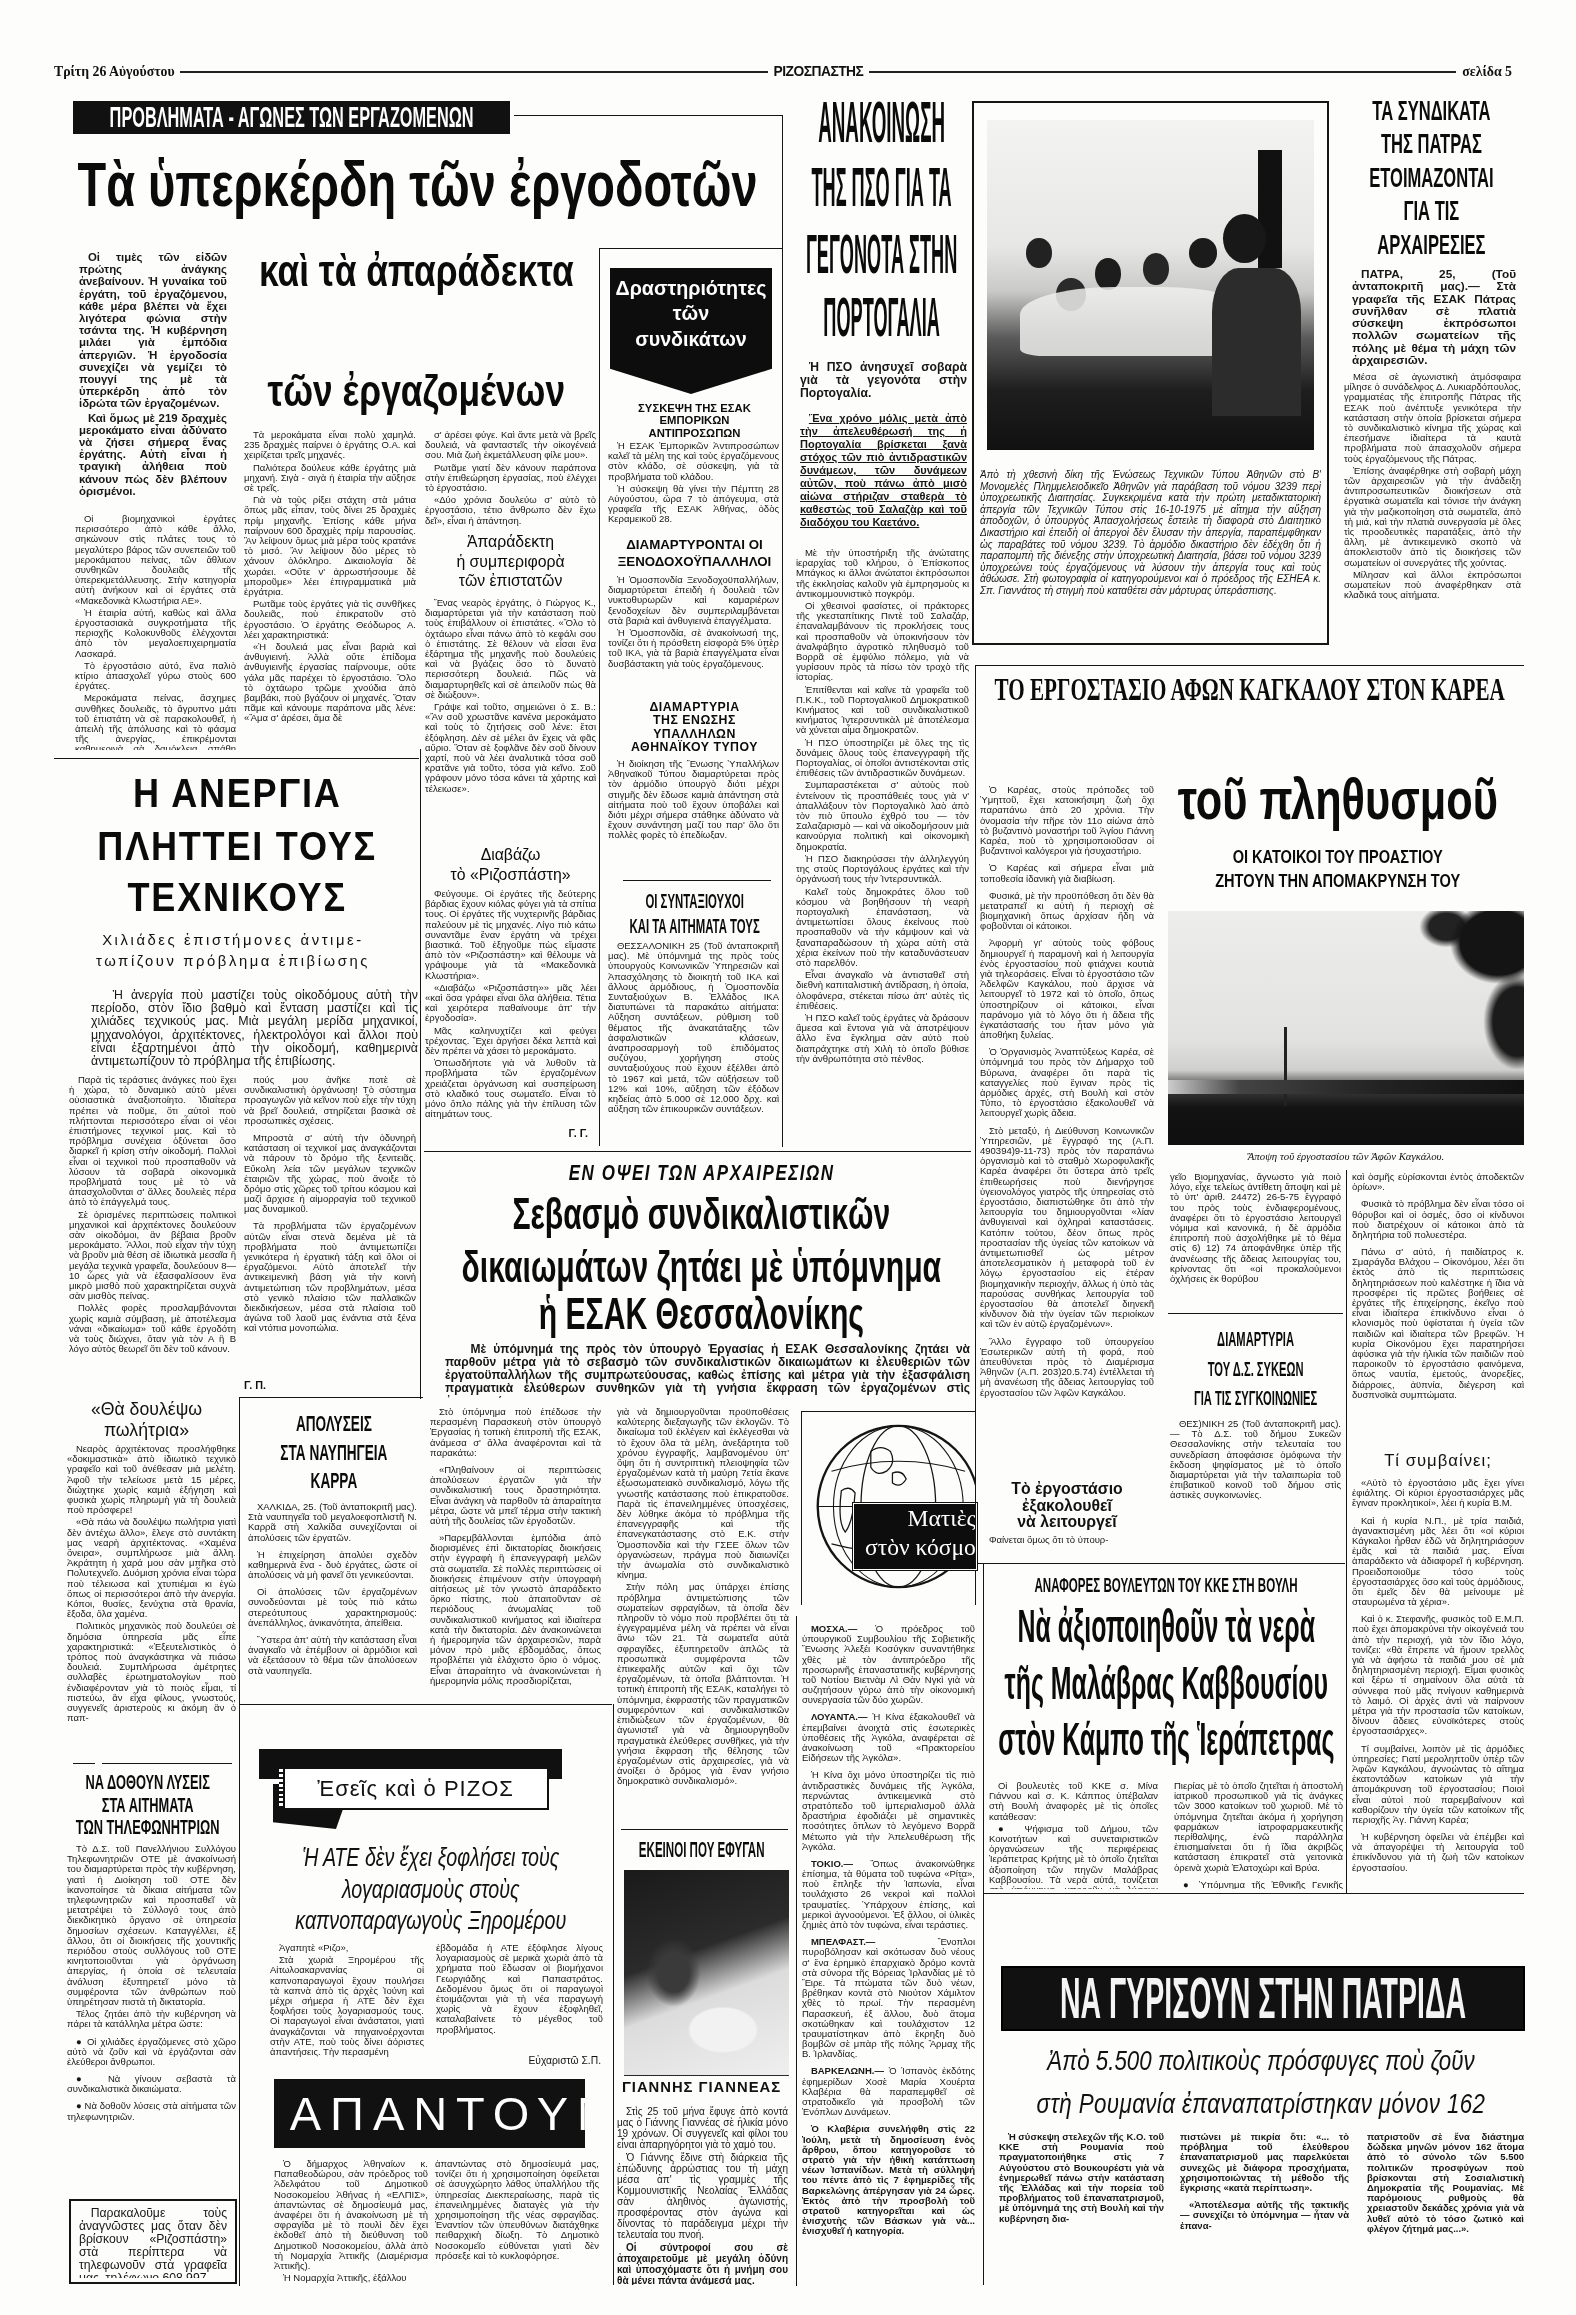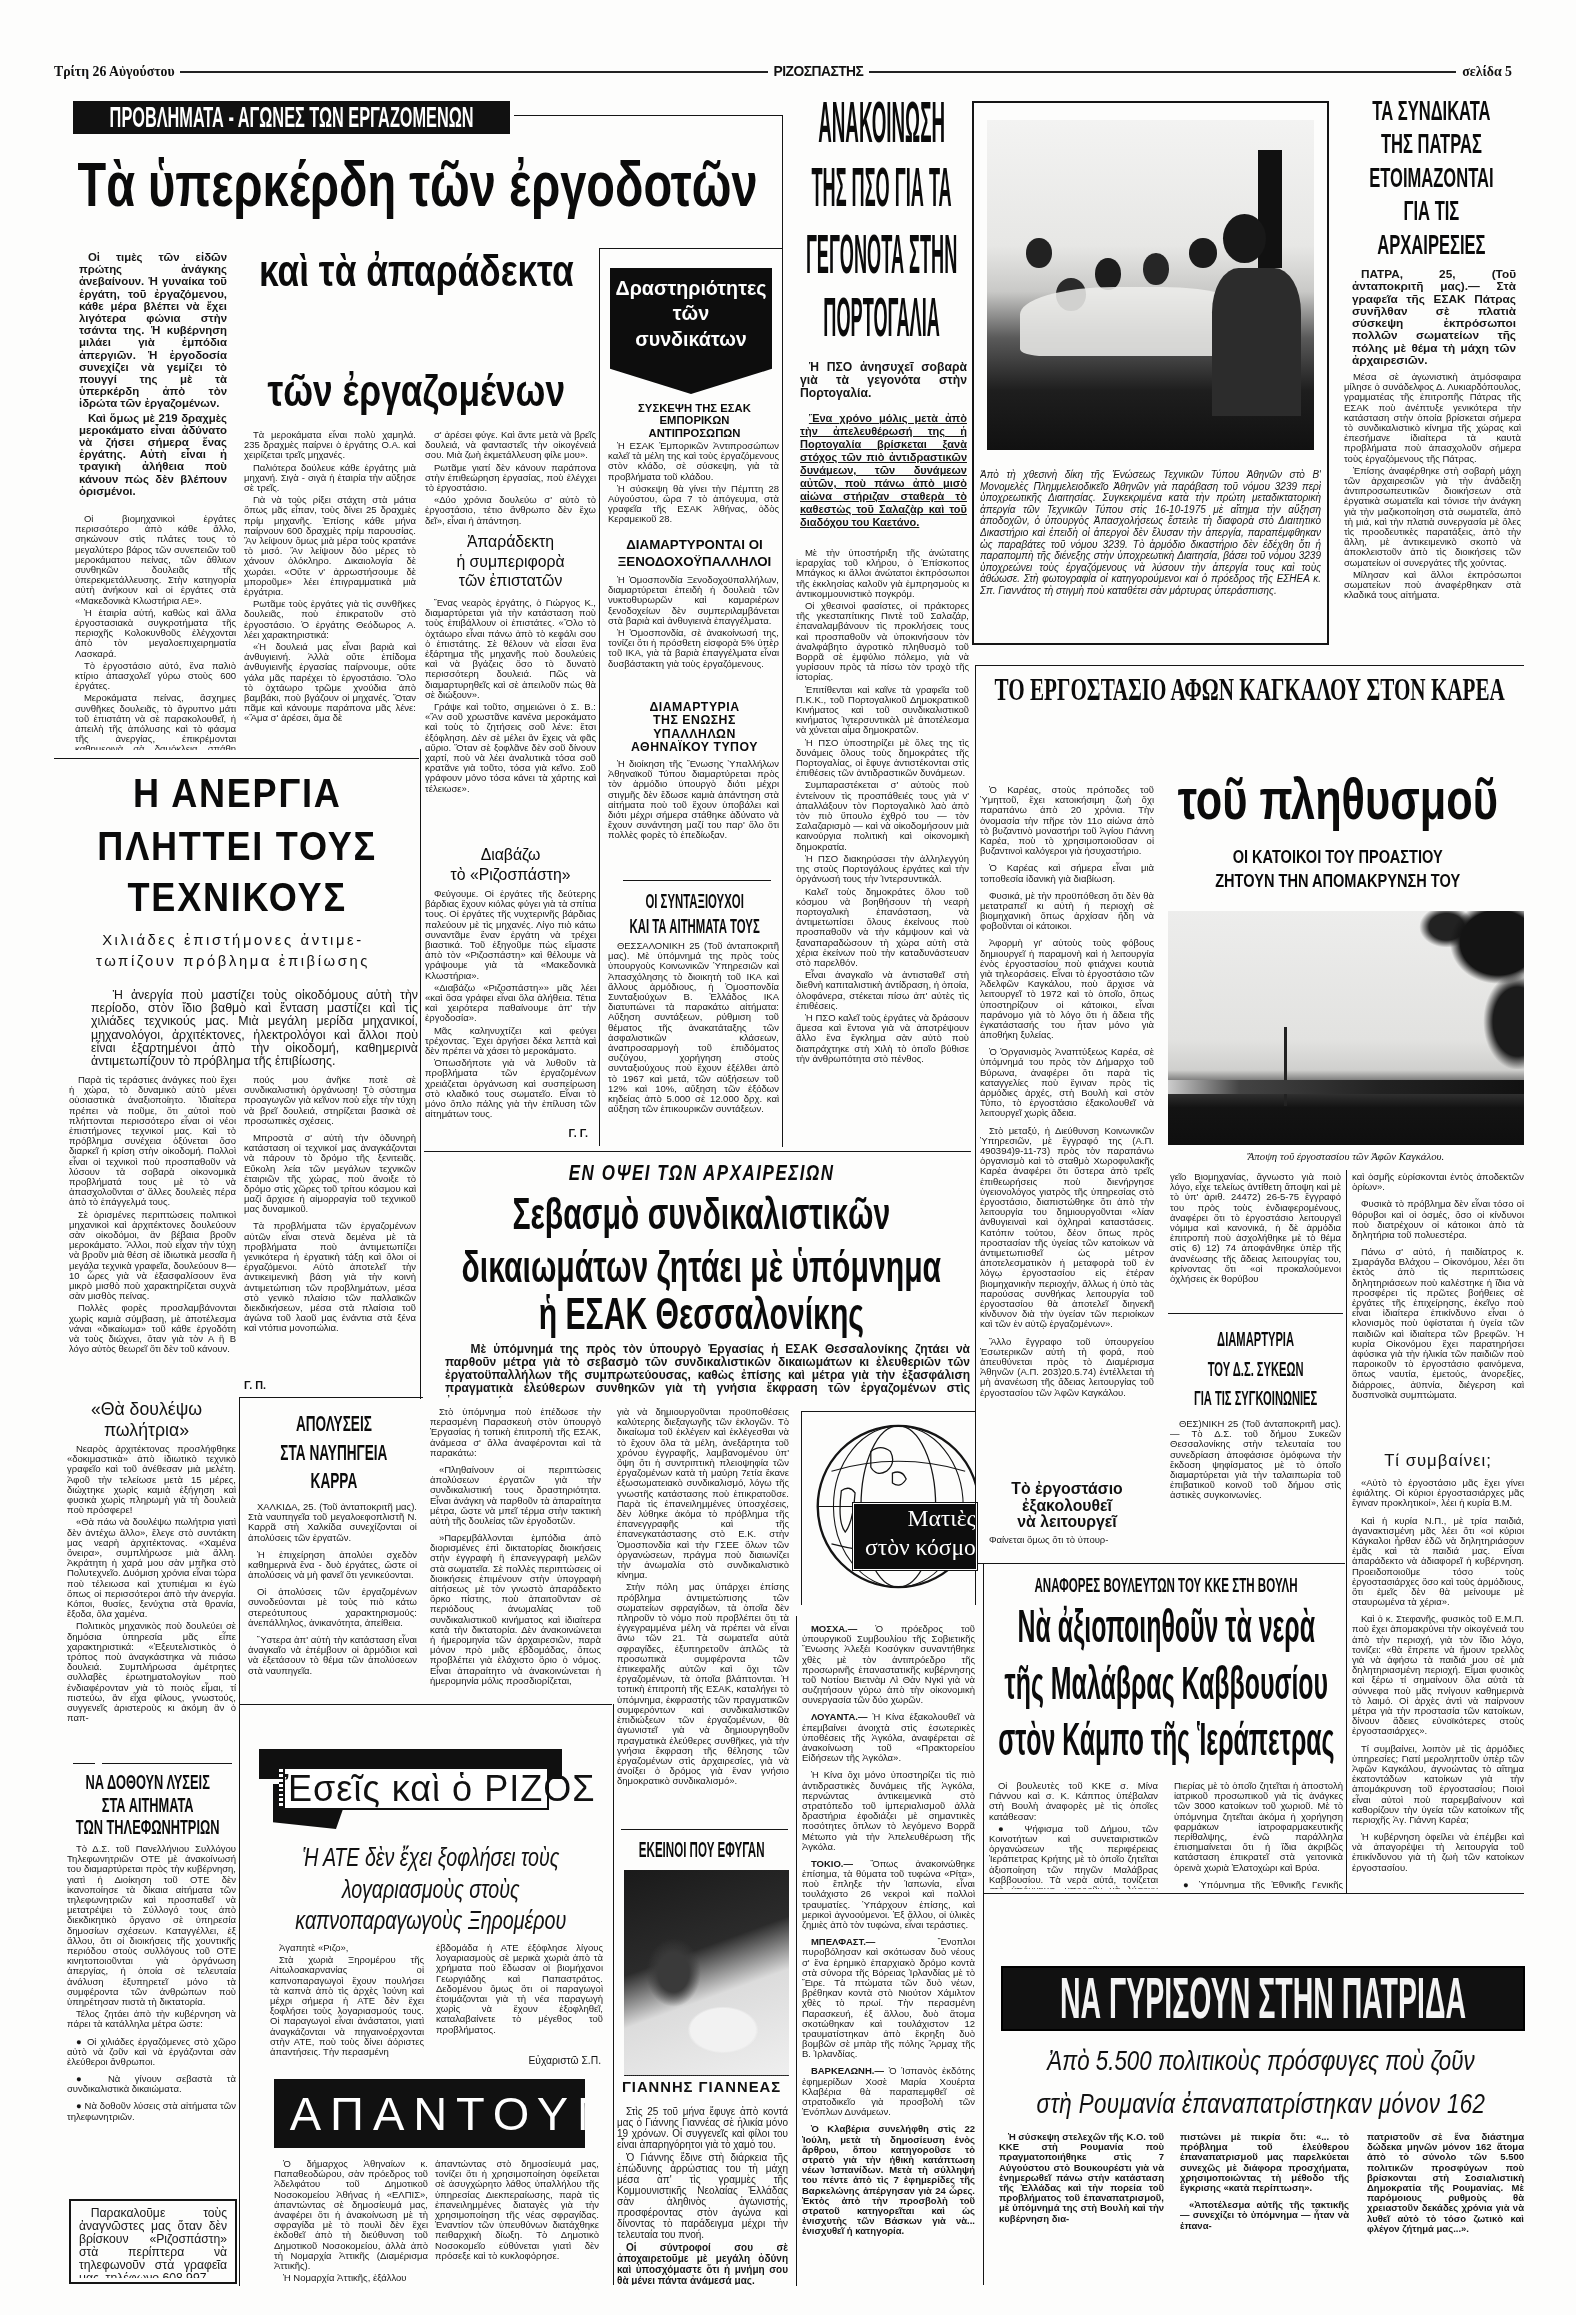--- a/index.html
+++ b/index.html
@@ -160,21 +160,21 @@
   <div class="t lead" style="left:800px;top:361px;width:167px;height:41px;font-size:12.2px;line-height:12.8px;">
     <p>Ἡ ΠΣΟ ἀνησυχεῖ σοβαρὰ γιὰ τὰ γεγονότα στὴν Πορτογαλία.</p>
   </div>
   <div class="t lead2" style="left:800px;top:412px;width:167px;height:130px;">
     <p>Ἕνα χρόνο μόλις μετὰ ἀπὸ τὴν ἀπελευθέρωσή της ἡ Πορτογαλία βρίσκεται ξανὰ στόχος τῶν πιὸ ἀντιδραστικῶν δυνάμεων, τῶν δυνάμεων αὐτῶν, ποὺ πάνω ἀπὸ μισὸ αἰώνα στήριζαν σταθερὰ τὸ καθεστὼς τοῦ Σαλαζὰρ καὶ τοῦ διαδόχου του Καετάνο.</p>
   </div>
   <div class="t" style="left:796px;top:548px;width:173px;height:595px;">
     <p>Μὲ τὴν ὑποστήριξη τῆς ἀνώτατης ἱεραρχίας τοῦ κλήρου, ὁ Ἐπίσκοπος Μπάγκος κι ἄλλοι ἀνώτατοι ἐκπρόσωποι τῆς ἐκκλησίας καλοῦν γιὰ ἐμπρησμοὺς κι ἀντικομμουνιστικὸ πογκρόμ.</p>
     <p>Οἱ χθεσινοὶ φασίστες, οἱ πράκτορες τῆς γκεσταπίτικης Πιντὲ τοῦ Σαλαζάρ, ἐπαναλαμβάνουν τὶς προκλήσεις τους καὶ προσπαθοῦν νὰ ὑποκινήσουν τὸν ἀναλφάβητο ἀγροτικὸ πληθυσμὸ τοῦ Βορρᾶ σὲ ἐμφύλιο πόλεμο, γιὰ νὰ γυρίσουν πρὸς τὰ πίσω τὸν τροχὸ τῆς ἱστορίας.</p>
     <p>Ἐπιτίθενται καὶ καῖνε τὰ γραφεῖα τοῦ Π.Κ.Κ., τοῦ Πορτογαλικοῦ Δημοκρατικοῦ Κινήματος καὶ τοῦ συνδικαλιστικοῦ κινήματος Ἰντερσυντικὰλ μὲ ἀποτέλεσμα νὰ χύνεται αἷμα δημοκρατῶν.</p>
-    <p>Ἡ ΠΣΟ ὑποστηρίζει μὲ ὅλες της τὶς δυνάμεις ὅλους τοὺς δημοκράτες τῆς Πορτογαλίας, οἱ ἔφυγε ἀντιστέκονται στὶς ἐπιθέσεις τῶν ἀντιδραστικῶν δυνάμεων.</p>
+    <p>Ἡ ΠΣΟ ὑποστηρίζει μὲ ὅλες της τὶς δυνάμεις ὅλους τοὺς ἐπανεγγραφὴ τῆς Πορτογαλίας, οἱ ὁποῖοι ἀντιστέκονται στὶς ἐπιθέσεις τῶν ἀντιδραστικῶν δυνάμεων.</p>
     <p>Συμπαραστέκεται σ' αὐτοὺς ποὺ ἐντείνουν τὶς προσπάθειές τους γιὰ ν' ἀπαλλάξουν τὸν Πορτογαλικὸ λαὸ ἀπὸ τὸν πιὸ ὕπουλο ἐχθρό του — τὸν Σαλαζαρισμὸ — καὶ νὰ οἰκοδομήσουν μιὰ καινούργια πολιτικὴ καὶ οἰκονομικὴ δημοκρατία.</p>
     <p>Ἡ ΠΣΟ διακηρύσσει τὴν ἀλληλεγγύη της στοὺς Πορτογάλους ἐργάτες καὶ τὴν ὀργάνωσή τους τὴν Ἰντερσυντικάλ.</p>
     <p>Καλεῖ τοὺς δημοκράτες ὅλου τοῦ κόσμου νὰ βοηθήσουν τὴ νεαρὴ πορτογαλικὴ ἐπανάσταση, νὰ ἀντιμετωπίσει ὅλους ἐκείνους ποὺ προσπαθοῦν νὰ τὴν κάμψουν καὶ νὰ ξαναπαραδώσουν τὴ χώρα αὐτὴ στὰ χέρια ἐκείνων ποὺ τὴν καταδυνάστευαν στὸ παρελθόν.</p>
     <p>Εἶναι ἀναγκαῖο νὰ ἀντισταθεῖ στὴ διεθνὴ καπιταλιστικὴ ἀντίδραση, ἡ ὁποία, ὁλοφάνερα, στέκεται πίσω ἀπ' αὐτὲς τὶς ἐπιθέσεις.</p>
     <p>Ἡ ΠΣΟ καλεῖ τοὺς ἐργάτες νὰ δράσουν ἄμεσα καὶ ἔντονα γιὰ νὰ ἀποτρέψουν ἄλλο ἕνα ἔγκλημα σὰν αὐτὸ ποὺ διαπράχτηκε στὴ Χιλὴ τὸ ὁποῖο βύθισε τὴν ἀνθρωπότητα στὸ πένθος.</p>
   </div>
 
   <div class="abs" style="left:972px;top:101px;width:353px;height:540px;border:2px solid #151515;"></div>
   <div class="abs photo" style="left:987px;top:120px;width:327px;height:330px;background:linear-gradient(180deg,#f3f3f2 0%,#e7e7e5 38%,#c9c9c7 52%,#5a5a5a 66%,#1e1e1e 82%,#111 100%);">
     <div class="abs" style="left:271px;top:29.6px;width:23.6px;height:118px;background:#111;"></div>
@@ -353,21 +353,21 @@
     <p>Στὶς 25 τοῦ μήνα ἔφυγε ἀπὸ κοντά μας ὁ Γιάννης Γιαννέας σὲ ἡλικία μόνο 19 χρόνων. Οἱ συγγενεῖς καὶ φίλοι του εἶναι ἀπαρηγόρητοι γιὰ τὸ χαμό του.</p>
     <p>Ὁ Γιάννης ἔδινε στὴ διάρκεια τῆς ἐπώδυνης ἀρρώστιας του τὴ μάχη μέσα ἀπ' τὶς γραμμὲς τῆς Κομμουνιστικῆς Νεολαίας Ἑλλάδας σὰν ἀληθινὸς ἀγωνιστής, προσφέροντας στὸν ἀγώνα καὶ δίνοντας τὸ παράδειγμα μέχρι τὴν τελευταία του πνοή.</p>
     <p style="font-weight:bold;">Οἱ σύντροφοί σου σὲ ἀποχαιρετοῦμε μὲ μεγάλη ὀδύνη καὶ ὑποσχόμαστε ὅτι ἡ μνήμη σου θὰ μένει πάντα ἀνάμεσά μας.</p>
   </div>
 
   <div class="abs" style="left:259px;top:1749px;width:303px;height:81px;">
     <div class="abs" style="left:0;top:0;width:303px;height:29.6px;background:#101010;"></div>
     <div class="abs" style="left:13.8px;top:35px;width:79px;height:45px;background:#101010;clip-path:polygon(0 0,100% 0,80% 100%,0 85%);"></div>
     <div class="abs" style="left:19.7px;top:17.7px;width:33px;height:39px;background:repeating-linear-gradient(180deg,#111 0 2px,#fff 2px 4.9px);"></div>
     <div class="abs" style="left:23.6px;top:17.7px;width:262px;height:39px;background:#fff;border:2px solid #111;">
-      <div style="font-family:'Liberation Sans','DejaVu Sans',sans-serif;font-size:36px;line-height:39px;text-align:center;letter-spacing:1px;white-space:nowrap;">Ἐσεῖς καὶ ὁ ΡΙΖΟΣ</div>
+      <div style="font-family:'Liberation Sans','DejaVu Sans',sans-serif;font-size:22px;line-height:39px;text-align:center;letter-spacing:1px;white-space:nowrap;">Ἐσεῖς καὶ ὁ ΡΙΖΟΣ</div>
     </div>
   </div>
   <div class="abs ital" style="left:258px;top:1842px;width:347px;font-family:'Liberation Sans','DejaVu Sans',sans-serif;font-size:26.6px;line-height:31.5px;text-align:center;white-space:nowrap;">
     <div class="sq" style="width:467px;transform:scaleX(.74);">Ἡ ΑΤΕ δὲν ἔχει ξοφλήσει τοὺς</div>
     <div class="sq" style="width:467px;transform:scaleX(.74);">λογαριασμοὺς στοὺς</div>
     <div class="sq" style="width:467px;transform:scaleX(.74);">καπνοπαραγωγοὺς Ξηρομέρου</div>
   </div>
   <div class="t" style="left:270px;top:1943px;width:154px;height:132px;">
     <p>Ἀγαπητὲ «Ριζο»,</p>
     <p>Στὰ χωριὰ Ξηρομέρου τῆς Αἰτωλοακαρνανίας οἱ καπνοπαραγωγοὶ ἔχουν πουλήσει τὰ καπνὰ ἀπὸ τὶς ἀρχὲς Ἰούνη καὶ μέχρι σήμερα ἡ ΑΤΕ δὲν ἔχει ξοφλήσει τοὺς λογαριασμούς τους. Οἱ παραγωγοὶ εἶναι ἀνάστατοι, γιατὶ ἀναγκάζονται νὰ πηγαινοέρχονται στὴν ΑΤΕ, ποὺ τοὺς δίνει ἀόριστες ἀπαντήσεις. Τὴν περασμένη</p>

